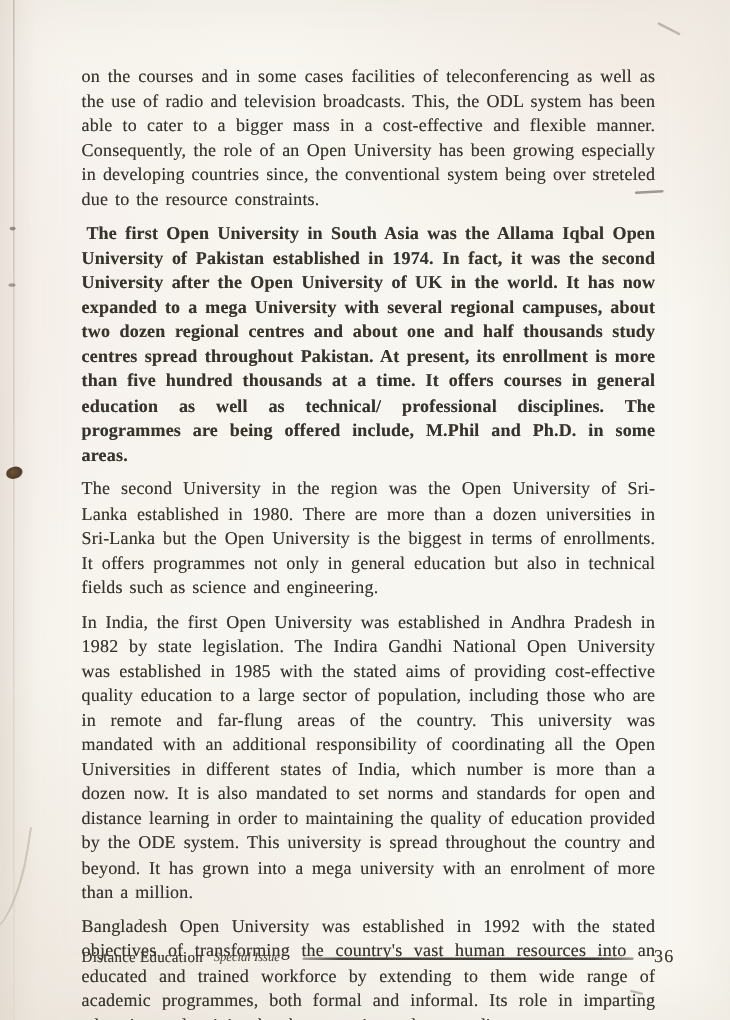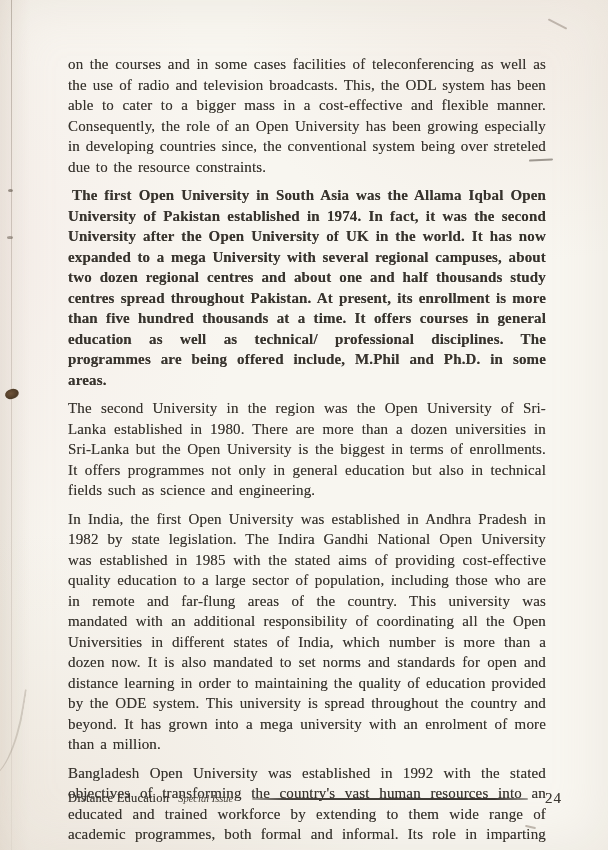--- a/index.html
+++ b/index.html
@@ -165,16 +165,16 @@
 
     <p>In India, the first Open University was established in Andhra Pradesh in 1982 by state legislation. The Indira Gandhi National Open University was established in 1985 with the stated aims of providing cost-effective quality education to a large sector of population, including those who are in remote and far-flung areas of the country. This university was mandated with an additional responsibility of coordinating all the Open Universities in different states of India, which number is more than a dozen now. It is also mandated to set norms and standards for open and distance learning in order to maintaining the quality of education provided by the ODE system. This university is spread throughout the country and beyond. It has grown into a mega university with an enrolment of more than a million.</p>
 
     <p>Bangladesh Open University was established in 1992 with the stated objectives of transforming the country's vast human resources into an educated and trained workforce by extending to them wide range of academic programmes, both formal and informal. Its role in imparting education and training has been continuously expanding.</p>
   </main>
 
   <footer class="footer">
     <span class="journal-title">Distance Education</span>
     <span class="issue-label">Special Issue</span>
     <span class="footer-rule"></span>
-    <span class="page-number">24</span>
+    <span class="page-number">36</span>
   </footer>
 
 </div>
 
 </body></html>

